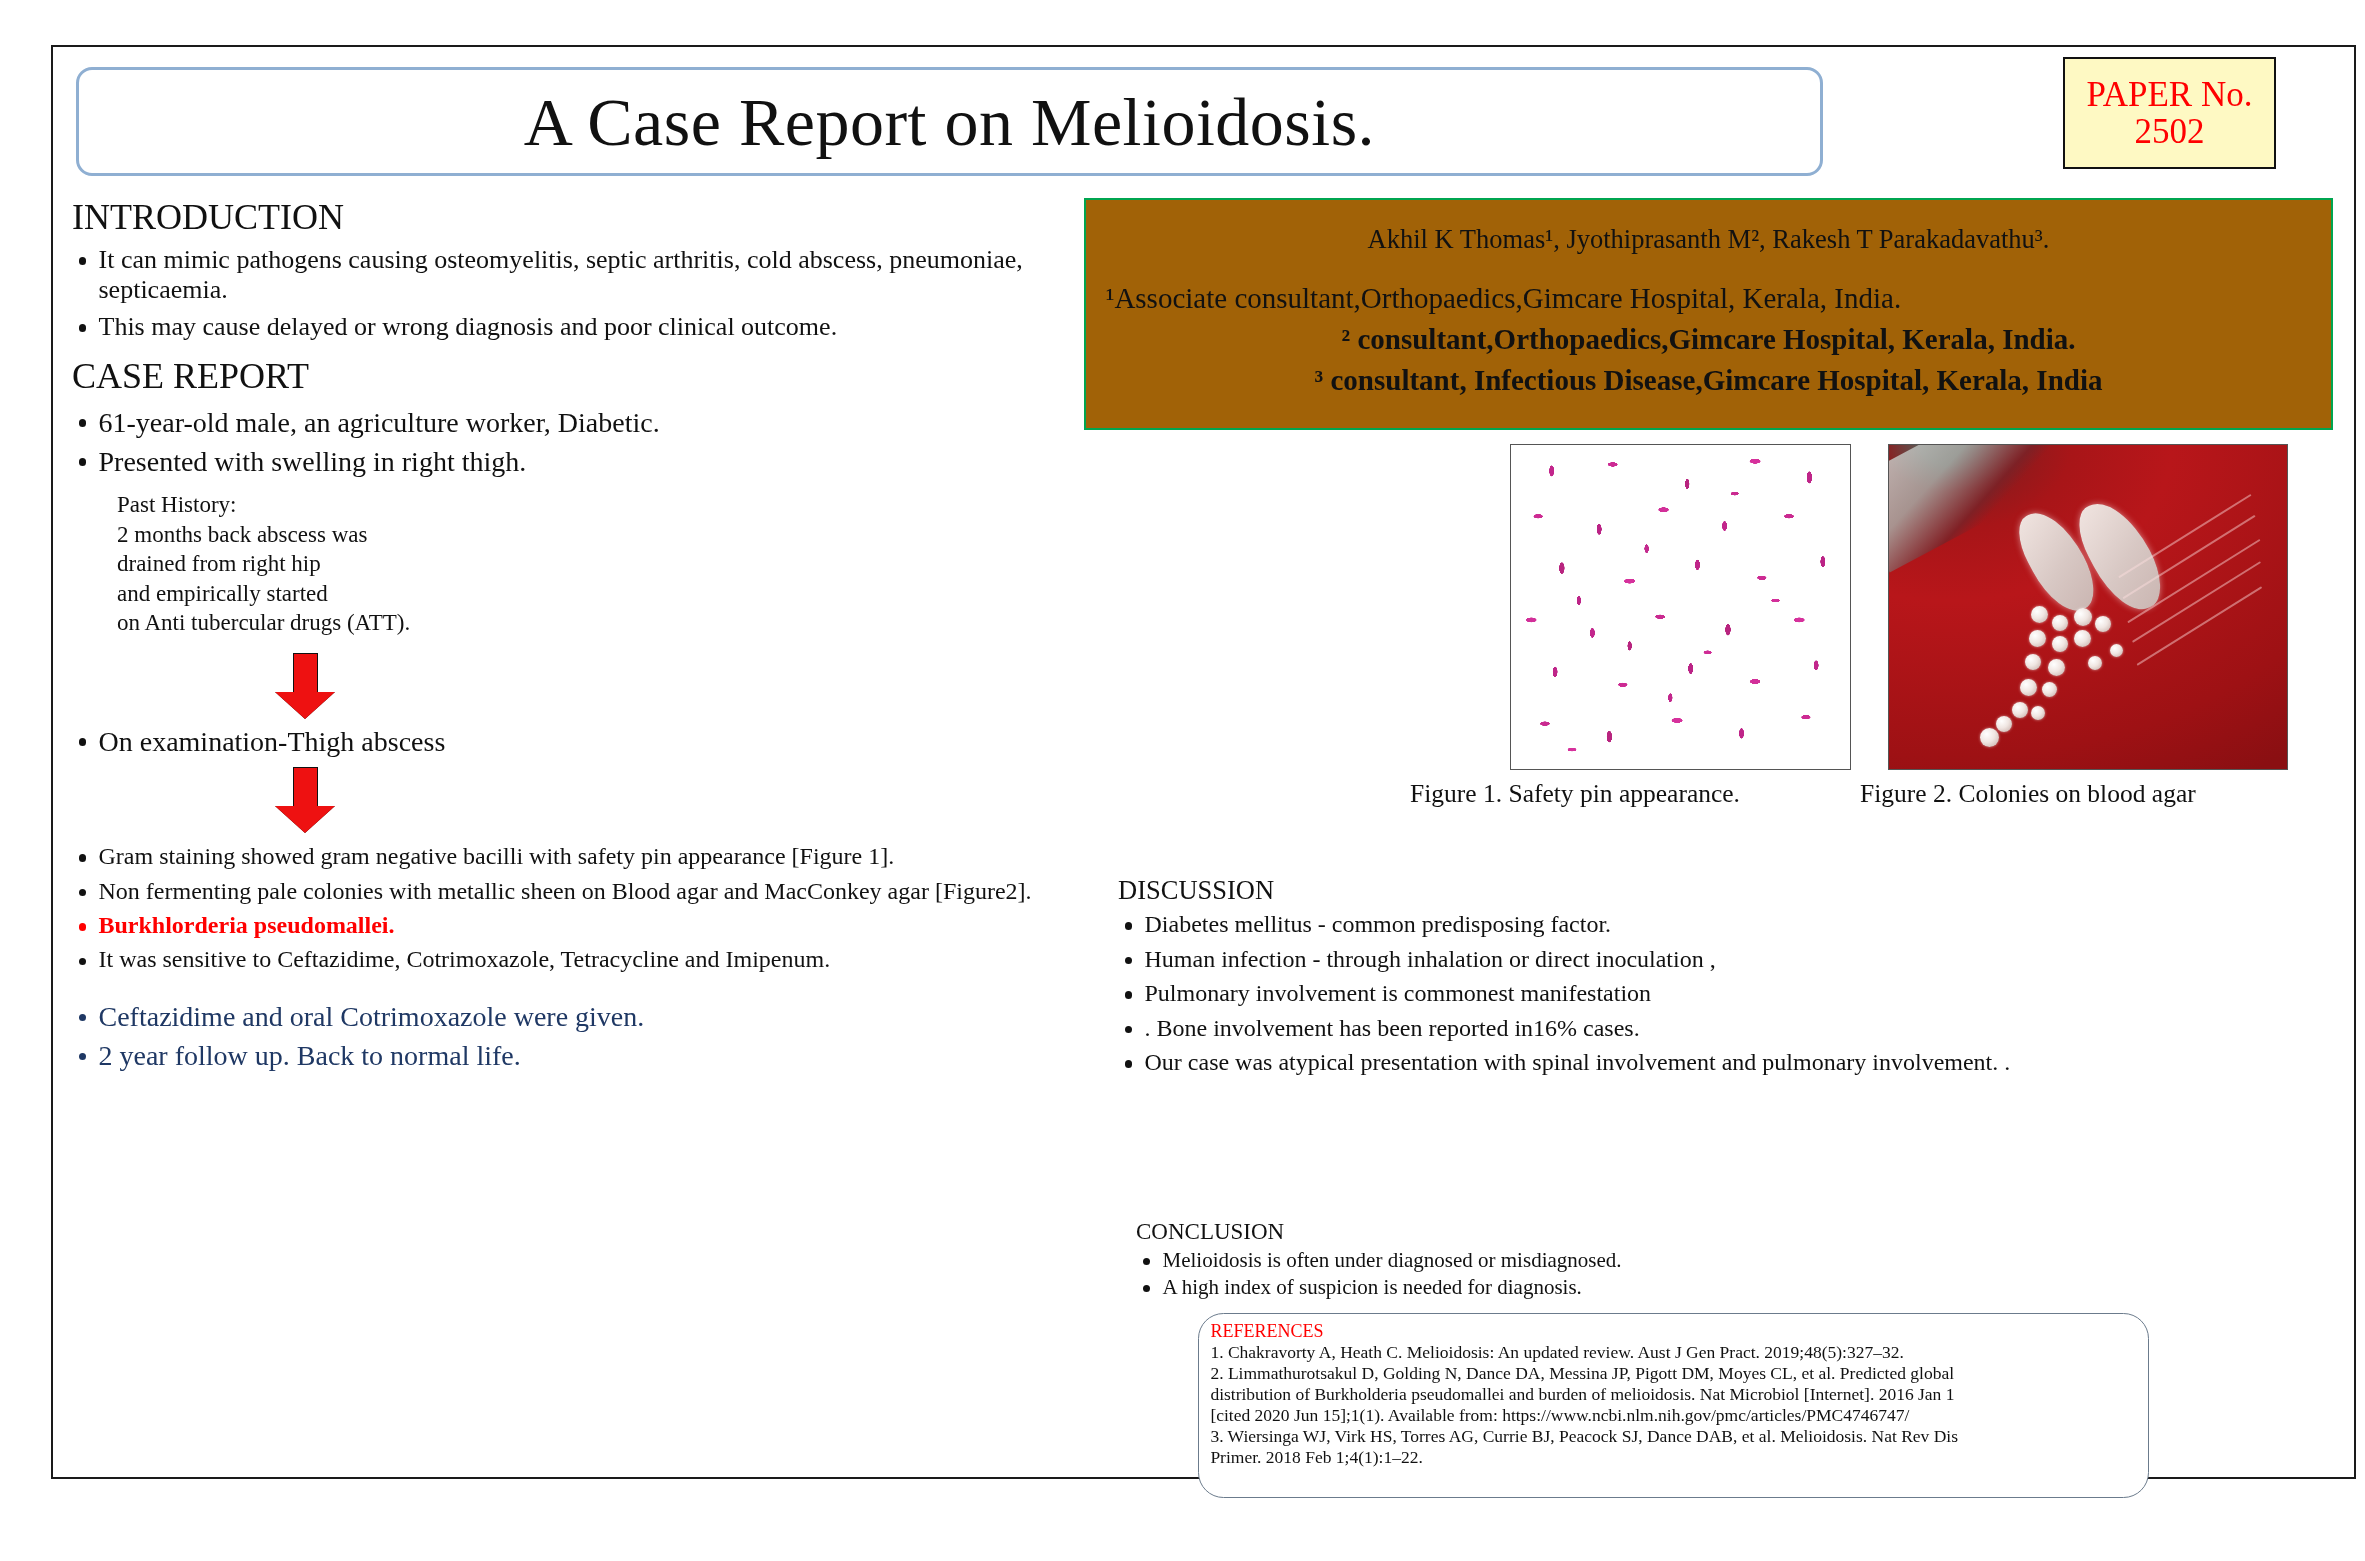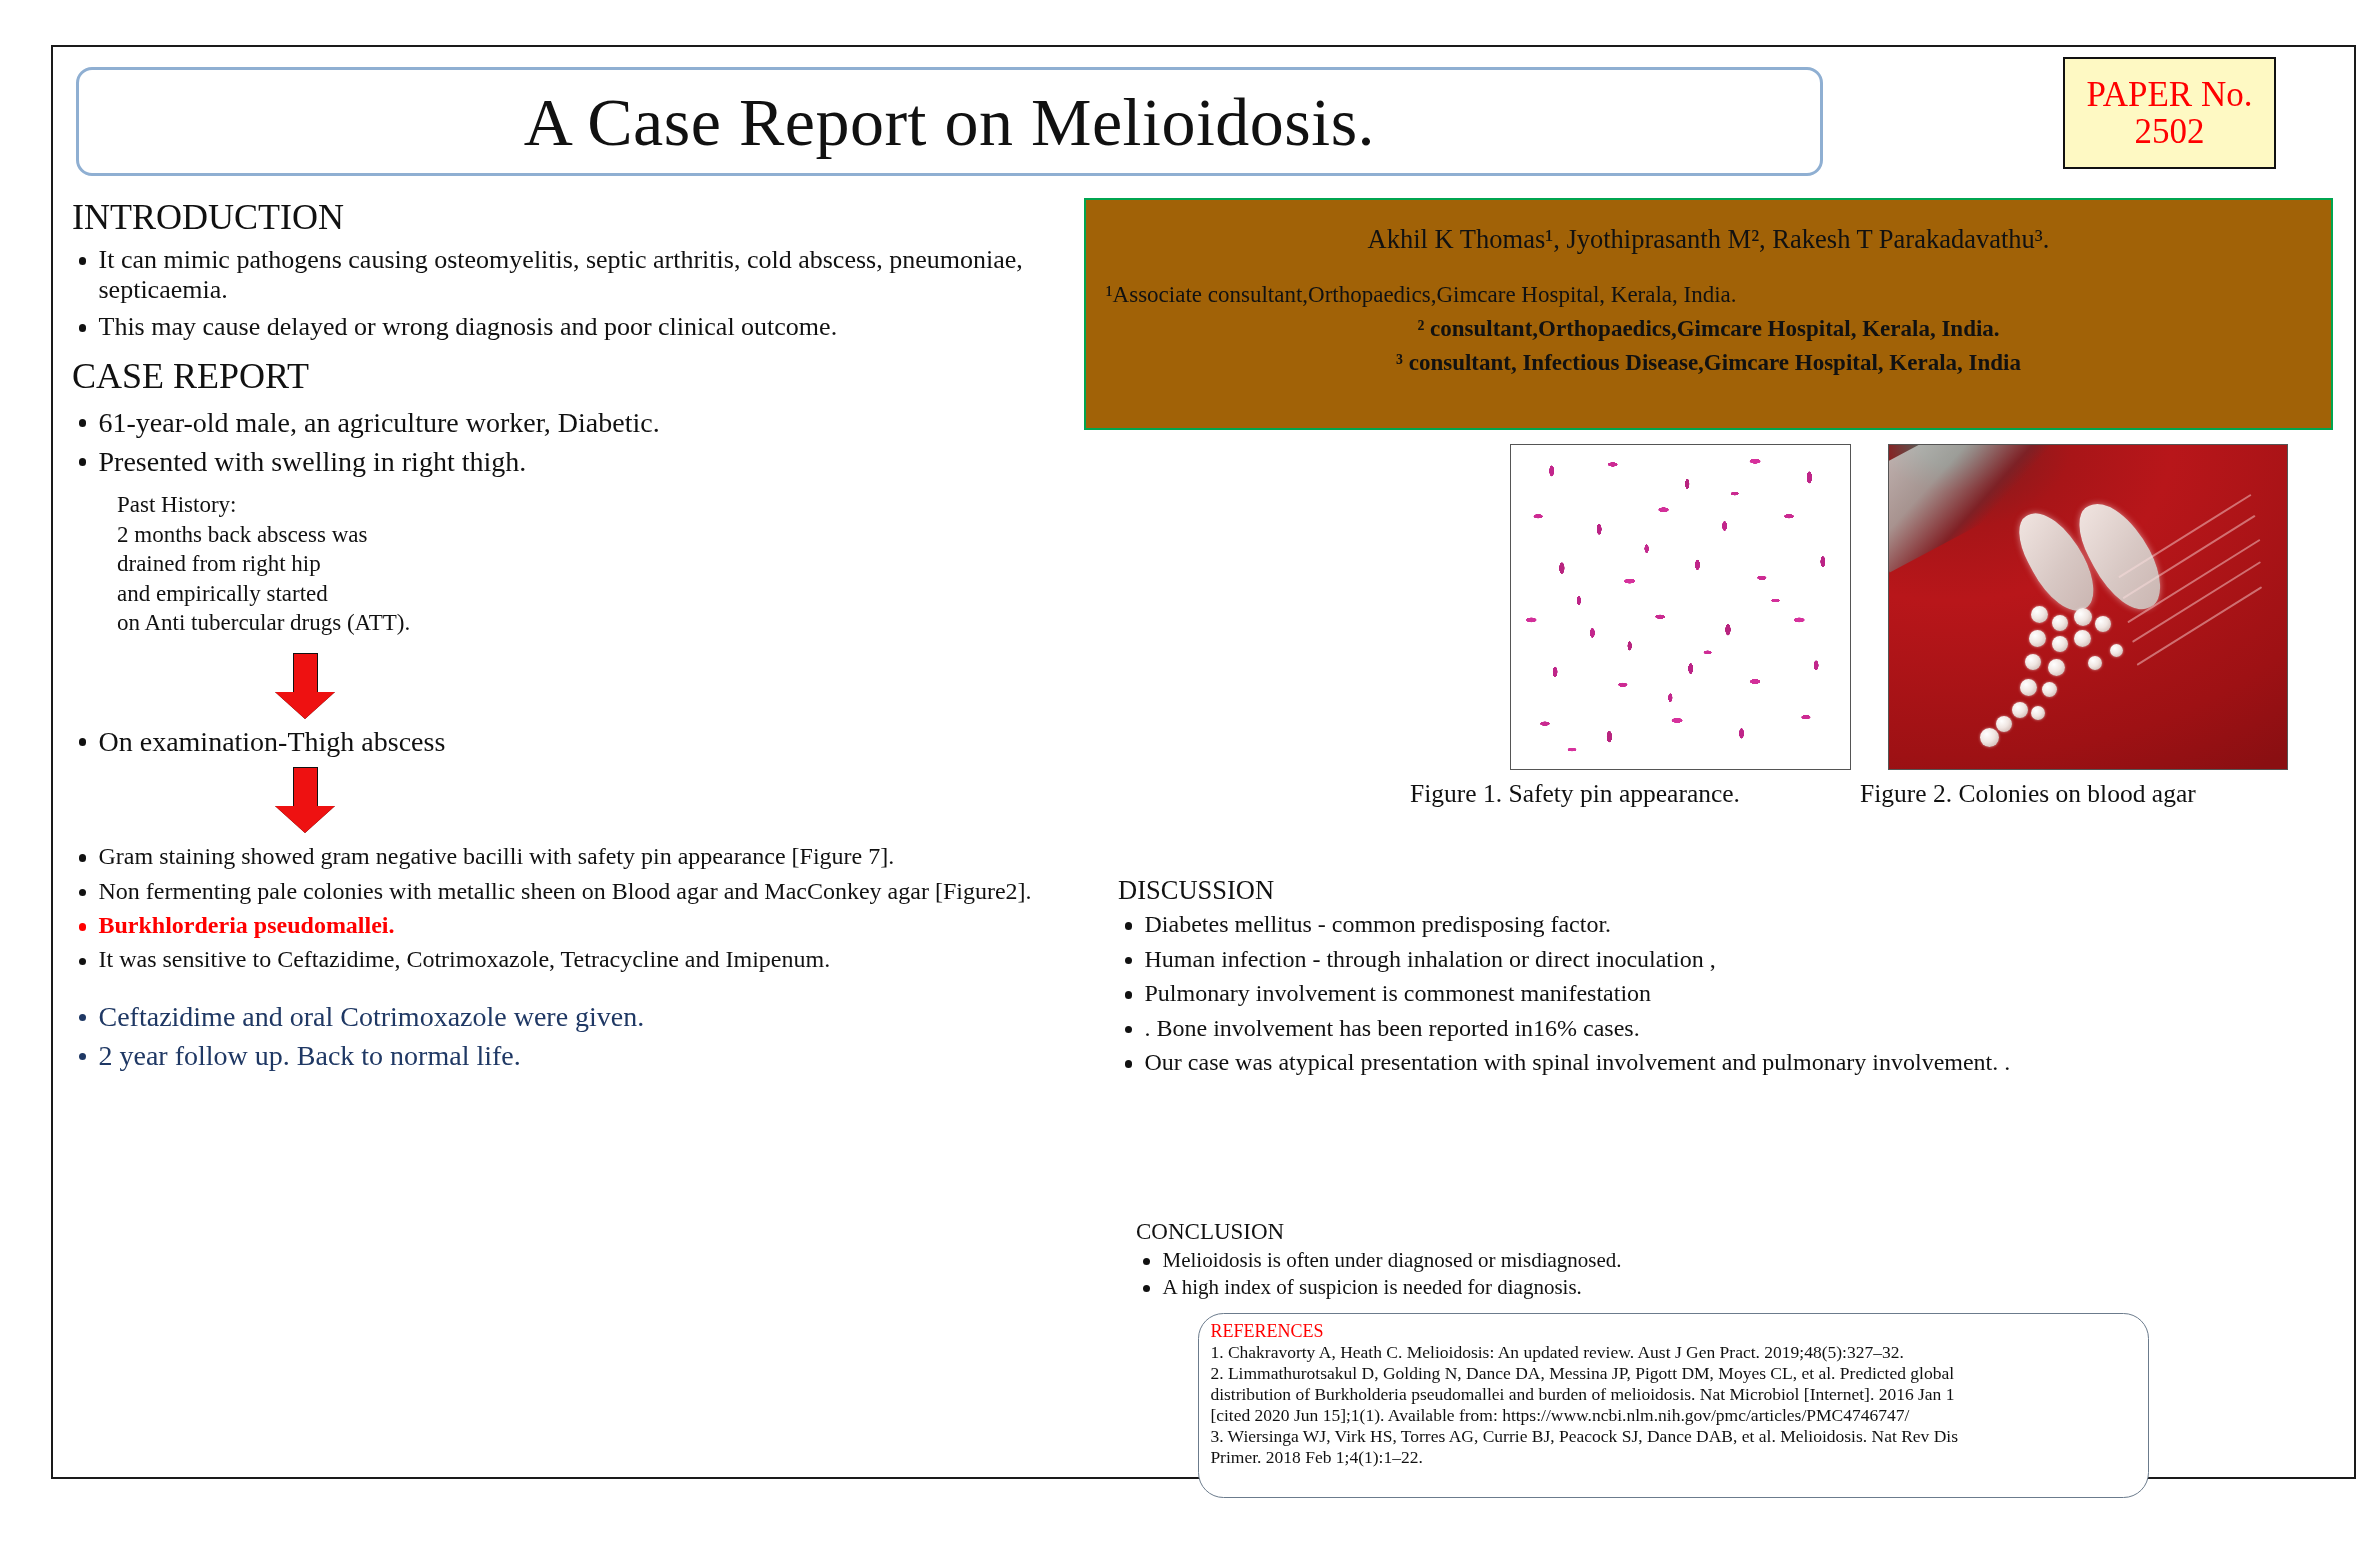--- a/index.html
+++ b/index.html
@@ -189,21 +189,21 @@
     background: #a16207;
     padding: 24.6px 14px 0 14px;
     text-align: center;
   }
   #authors-line {
     font-size: 26.5px;
     line-height: 1.1;
     white-space: nowrap;
   }
   .affil {
-    font-size: 23px;
+    font-size: 29px;
     line-height: 1.18;
     margin-top: 6.6px;
     white-space: nowrap;
   }
   .affil.a1 { text-align: left; margin-top: 27.4px; padding-left: 5.7px; }
   .affil.a2, .affil.a3 { text-align: center; font-weight: bold; }
 
   
   #figures {
     position: absolute;
@@ -427,21 +427,21 @@
 
     <div class="arrow-wrap" style="margin-top:5.7px;">
       <div class="arrow">
         <div class="shaft"></div>
           <div class="head"></div>
       </div>
     </div>
 
     <ul class="bl t-sm" style="margin-top:7.6px;">
       <li>
-        <span>Gram staining showed gram negative bacilli with safety pin appearance [Figure 7].</span>
+        <span>Gram staining showed gram negative bacilli with safety pin appearance [Figure 1].</span>
       </li>
       <li>
         <span>Non fermenting pale colonies with metallic sheen on Blood agar and MacConkey agar [Figure2].</span>
       </li>
       <li class="c-red" style="font-weight:bold;">
         <span>Burkhlorderia pseudomallei.</span>
       </li>
       <li>
         <span>It was sensitive to Ceftazidime, Cotrimoxazole, Tetracycline and Imipenum.</span>
       </li>

